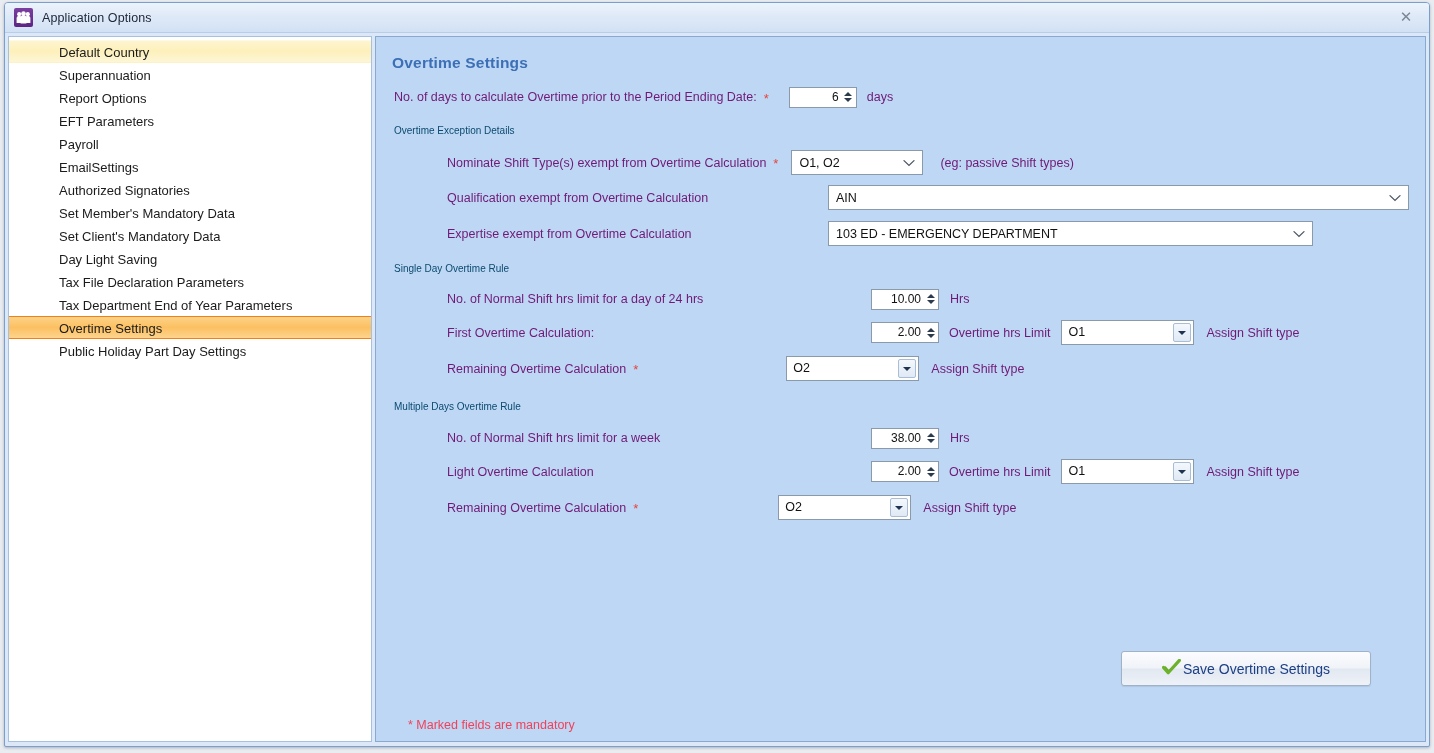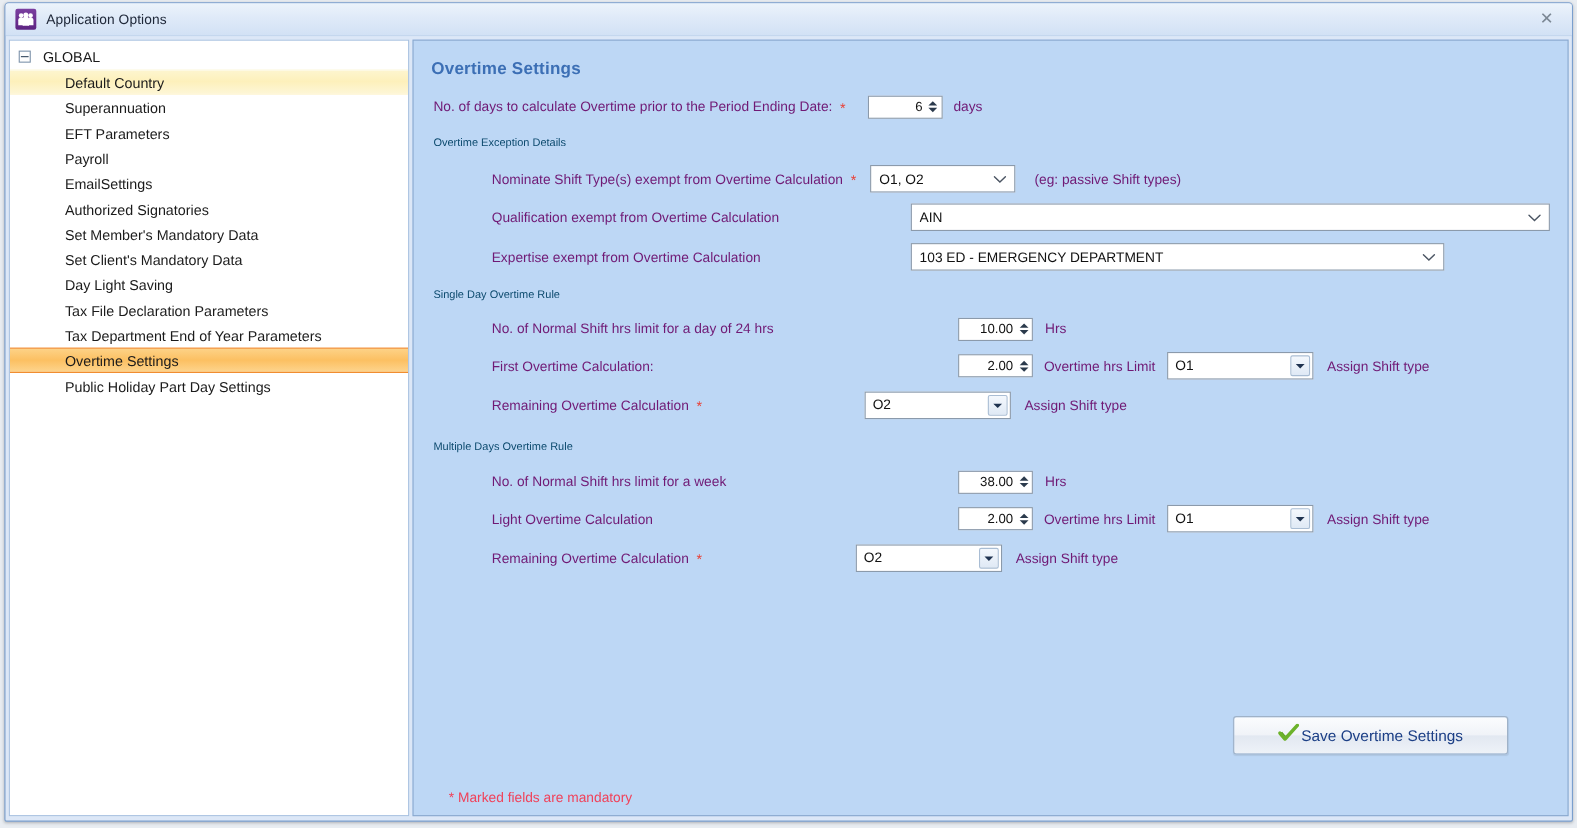--- a/index.html
+++ b/index.html
@@ -319,29 +319,24 @@
         <path d="M9.2 12 V7.4 a2.6 2.6 0 0 1 5.2 0 V12 Z" fill="#ffffff"></path>
       </svg>
     </span>
     <span id="title-text">Application Options</span>
     <span id="close-btn">✕</span>
   </div>
 
   <div id="body-split">
 
     <div id="sidebar">
-      <div class="tree-root">
-        <span class="expander">
-            <i></i>
-          </span>
-        <span class="tree-root-label">GLOBAL</span>
-      </div>
       <div id="tree-items">
           <div class="tree-item hover">Default Country</div>
           <div class="tree-item">Superannuation</div>
+          <div class="tree-item">Report Options</div>
           <div class="tree-item">EFT Parameters</div>
           <div class="tree-item">Payroll</div>
           <div class="tree-item">EmailSettings</div>
           <div class="tree-item">Authorized Signatories</div>
           <div class="tree-item">Set Member's Mandatory Data</div>
           <div class="tree-item">Set Client's Mandatory Data</div>
           <div class="tree-item">Day Light Saving</div>
           <div class="tree-item">Tax File Declaration Parameters</div>
           <div class="tree-item">Tax Department End of Year Parameters</div>
           <div class="tree-item selected">Overtime Settings</div>

